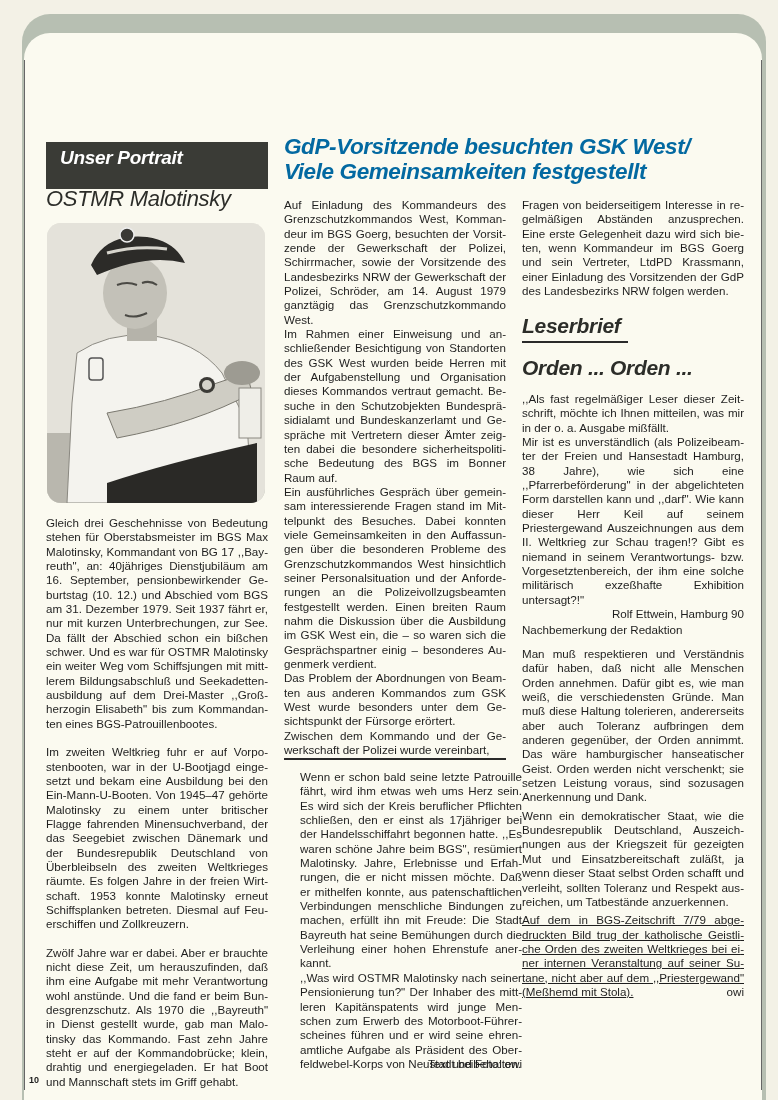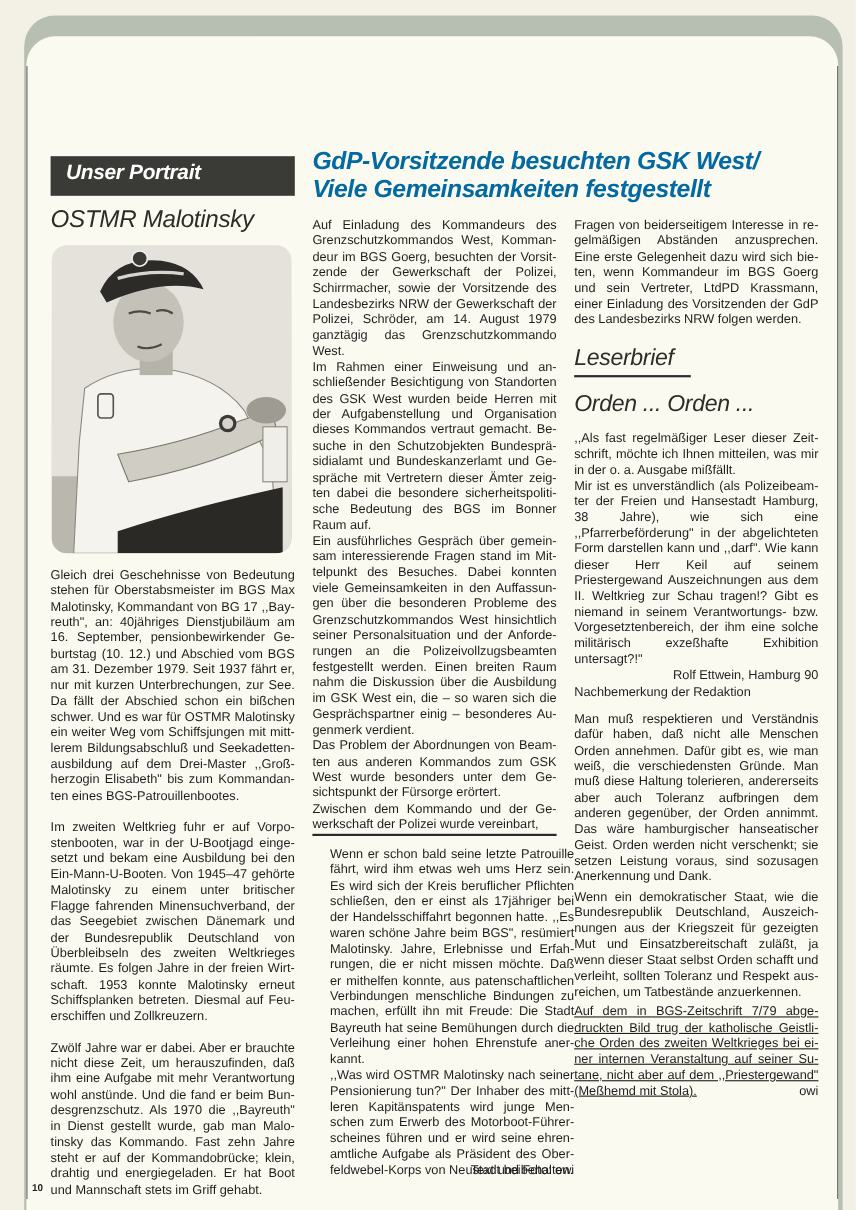--- a/index.html
+++ b/index.html
@@ -19,21 +19,21 @@
     background: #fbfaf0; border-radius: 26px 26px 0 0;
   }
   .left-rule { position: absolute; left: 24px; top: 60px; width: 1px; height: 1030px; background: #666; }
   .right-rule { position: absolute; left: 761px; top: 60px; width: 1px; height: 1030px; background: #666; }
 
   .col { position: absolute; font-size: 11.6px; line-height: 14.35px; text-align: justify; hyphens: manual; }
   .col p { margin: 0; }
   .col p.gap { margin-top: 14px; }
 
   .portrait-banner {
-    position: absolute; left: 46px; top: 142px; width: 222px; height: 36px;
+    position: absolute; left: 46px; top: 142px; width: 222px; height: 47px;
     background: #3a3b36;
   }
   .portrait-banner span {
     position: absolute; left: 14px; top: 5px;
     font-size: 19px; font-weight: bold; font-style: italic; color: #ffffff;
     letter-spacing: -0.3px;
   }
   .subject-title {
     position: absolute; left: 46px; top: 186px;
     font-size: 22px; font-weight: normal; font-style: italic; color: #2c2d29; letter-spacing: -0.3px;
@@ -46,21 +46,21 @@
   .photo svg { display: block; }
 
   .main-headline {
     position: absolute; left: 284px; top: 134px; width: 480px;
     font-size: 22.5px; line-height: 25px; font-weight: bold; font-style: italic; color: #0369a1;
     letter-spacing: -0.4px;
   }
   .sep-line { position: absolute; height: 2px; background: #2a2a2a; }
 
   .section-head {
-    position: absolute; font-weight: normal; font-style: italic; color: #2c2d29; letter-spacing: -0.3px;
+    position: absolute; font-weight: bold; font-style: italic; color: #2c2d29; letter-spacing: -0.3px;
   }
   .page-number { position: absolute; left: 29px; top: 1075px; font-size: 9px; font-weight: bold; }
   .signature { text-align: right; }
   .sig-inline { display: flex; justify-content: space-between; }
 </style>
 </head>
 <body>
 
 <div class="page-frame"></div>
 <div class="page-inner"></div>

